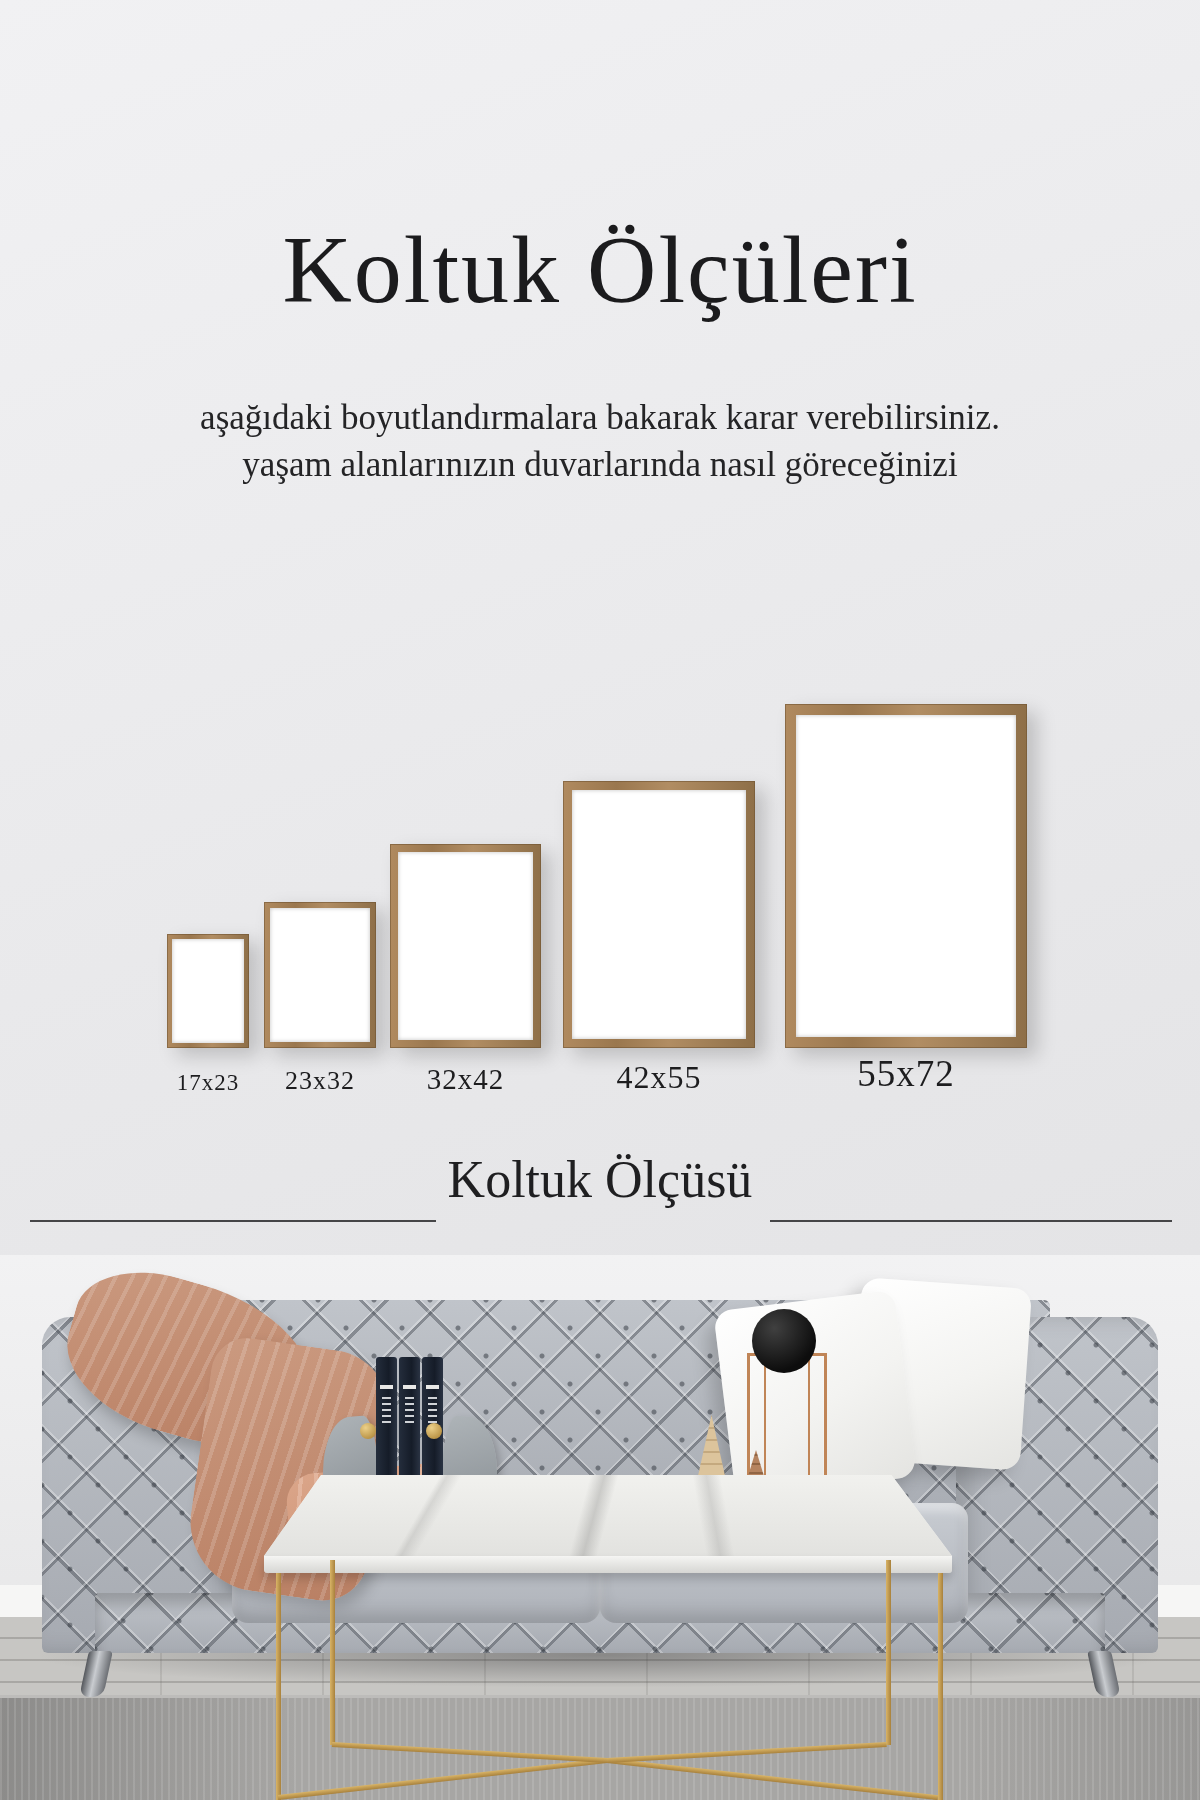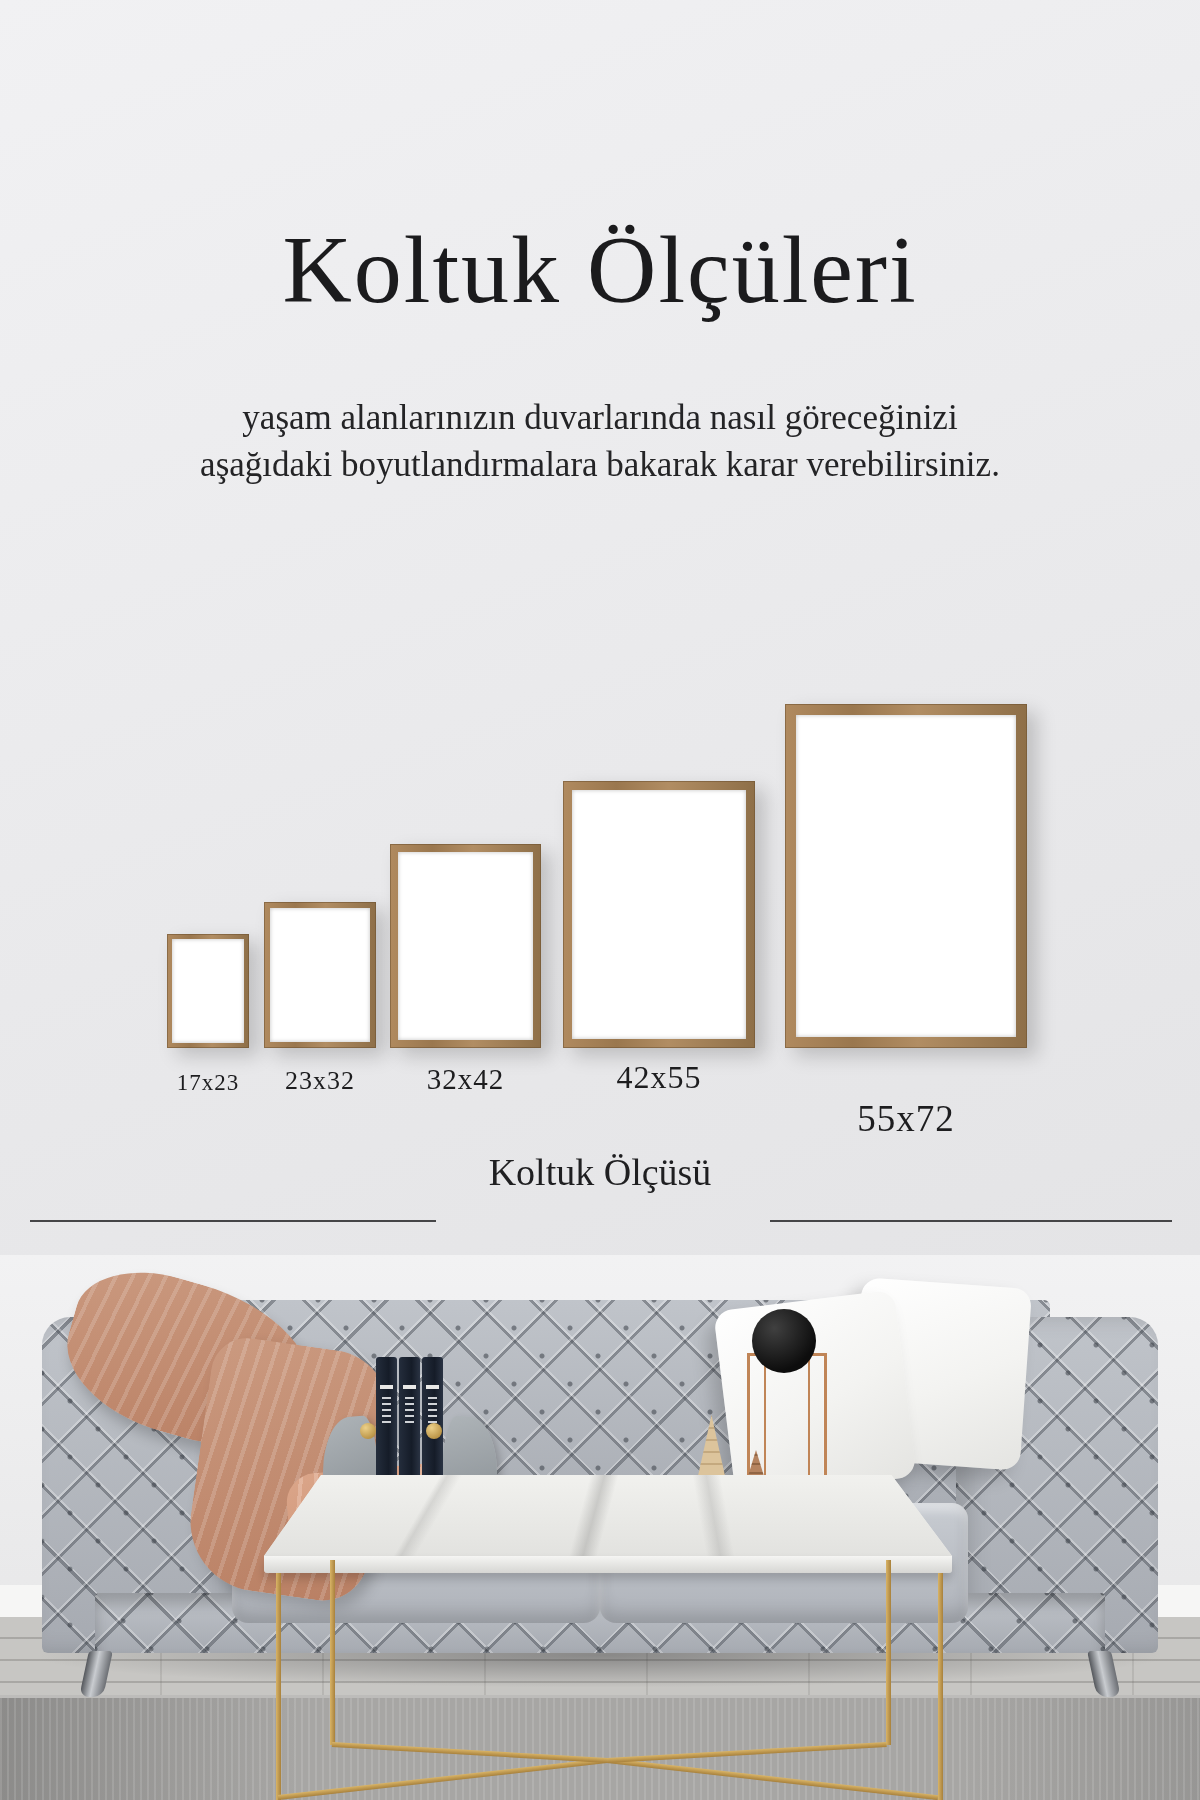--- a/index.html
+++ b/index.html
@@ -11,21 +11,21 @@
          font-size:96px;font-weight:400;letter-spacing:2px;color:#1b1b1d;line-height:1;}
   #desc{position:absolute;left:0;top:394px;width:1200px;text-align:center;
         font-size:35px;color:#242426;line-height:47px;}
   
   .frame{position:absolute;background:linear-gradient(90deg,#b08a5f 0%,#9a774e 28%,#b18d63 55%,#8e6f48 100%);
          box-shadow:10px 8px 18px rgba(0,0,0,.18), inset 0 0 0 1px rgba(110,82,50,.55);}
   .frame-inner{position:absolute;background:#fff;box-shadow:inset 0 0 4px rgba(0,0,0,.25);}
   .size-label{position:absolute;width:160px;height:46px;display:flex;align-items:flex-end;justify-content:center;
               color:#1d1d1f;letter-spacing:1px;}
   
-  #koltuk-heading{position:absolute;left:0;top:1150px;width:1200px;text-align:center;font-size:38px;color:#1f1f21;}
+  #koltuk-heading{position:absolute;left:0;top:1150px;width:1200px;text-align:center;font-size:52px;color:#1f1f21;}
   #koltuk-value{position:absolute;left:0;top:1198px;width:1200px;text-align:center;font-size:44px;color:#1f1f21;}
   .rule{position:absolute;top:1220px;height:2px;background:#454547;}
   #rule-left{left:30px;width:406px;}
   #rule-right{left:770px;width:402px;}
   
   #photo{position:absolute;left:0;top:1255px;width:1200px;height:545px;overflow:hidden;}
   #wall{position:absolute;left:0;top:0;width:1200px;height:360px;
         background:linear-gradient(180deg,#f2f2f3,#e8e8e9);}
   #baseboard{position:absolute;left:0;top:330px;width:1200px;height:32px;background:#f6f6f5;
              border-bottom:2px solid #c9c9c7;}
@@ -127,22 +127,22 @@
   #brace-4{left:607px;top:503px;width:280px;transform:rotate(-3.3deg);}
 </style>
 </head>
 <body>
 
 <div id="page">
 
   <h1 id="title">Koltuk Ölçüleri</h1>
 
   <div id="desc">
+    <div>aşağıdaki boyutlandırmalara bakarak karar verebilirsiniz.</div>
     <div>yaşam alanlarınızın duvarlarında nasıl göreceğinizi</div>
-    <div>aşağıdaki boyutlandırmalara bakarak karar verebilirsiniz.</div>
   </div>
 
   <div id="frames-row">
       <div class="frame" style="left: 167px; top: 934px; width: 82px; height: 114px; position: absolute;">
         <div class="frame-inner" style="inset: 5px;"></div>
       </div>
       <div class="size-label" style="left: 128px; top: 1050px; font-size: 23px;">17x23</div>
       <div class="frame" style="left: 264px; top: 902px; width: 112px; height: 146px; position: absolute;">
         <div class="frame-inner" style="inset: 6px;"></div>
       </div>
@@ -151,21 +151,21 @@
         <div class="frame-inner" style="inset: 8px;"></div>
       </div>
       <div class="size-label" style="left: 385.5px; top: 1050px; font-size: 29px;">32x42</div>
       <div class="frame" style="left: 563px; top: 781px; width: 192px; height: 267px; position: absolute;">
         <div class="frame-inner" style="inset: 9px;"></div>
       </div>
       <div class="size-label" style="left: 579px; top: 1050px; font-size: 32px;">42x55</div>
       <div class="frame" style="left: 785px; top: 704px; width: 242px; height: 344px; position: absolute;">
         <div class="frame-inner" style="inset: 11px;"></div>
       </div>
-      <div class="size-label" style="left: 826px; top: 1094px; font-size: 37px;">55x72</div>
+      <div class="size-label" style="left: 826px; top: 1049px; font-size: 37px;">55x72</div>
     </div>
 
   <div id="koltuk-heading">Koltuk Ölçüsü</div>
   <div id="rule-left" class="rule"></div>
   <div id="rule-right" class="rule"></div>
 
   <div id="photo">
     <div id="wall"></div>
     <div id="baseboard"></div>
     <div id="floor"></div>

